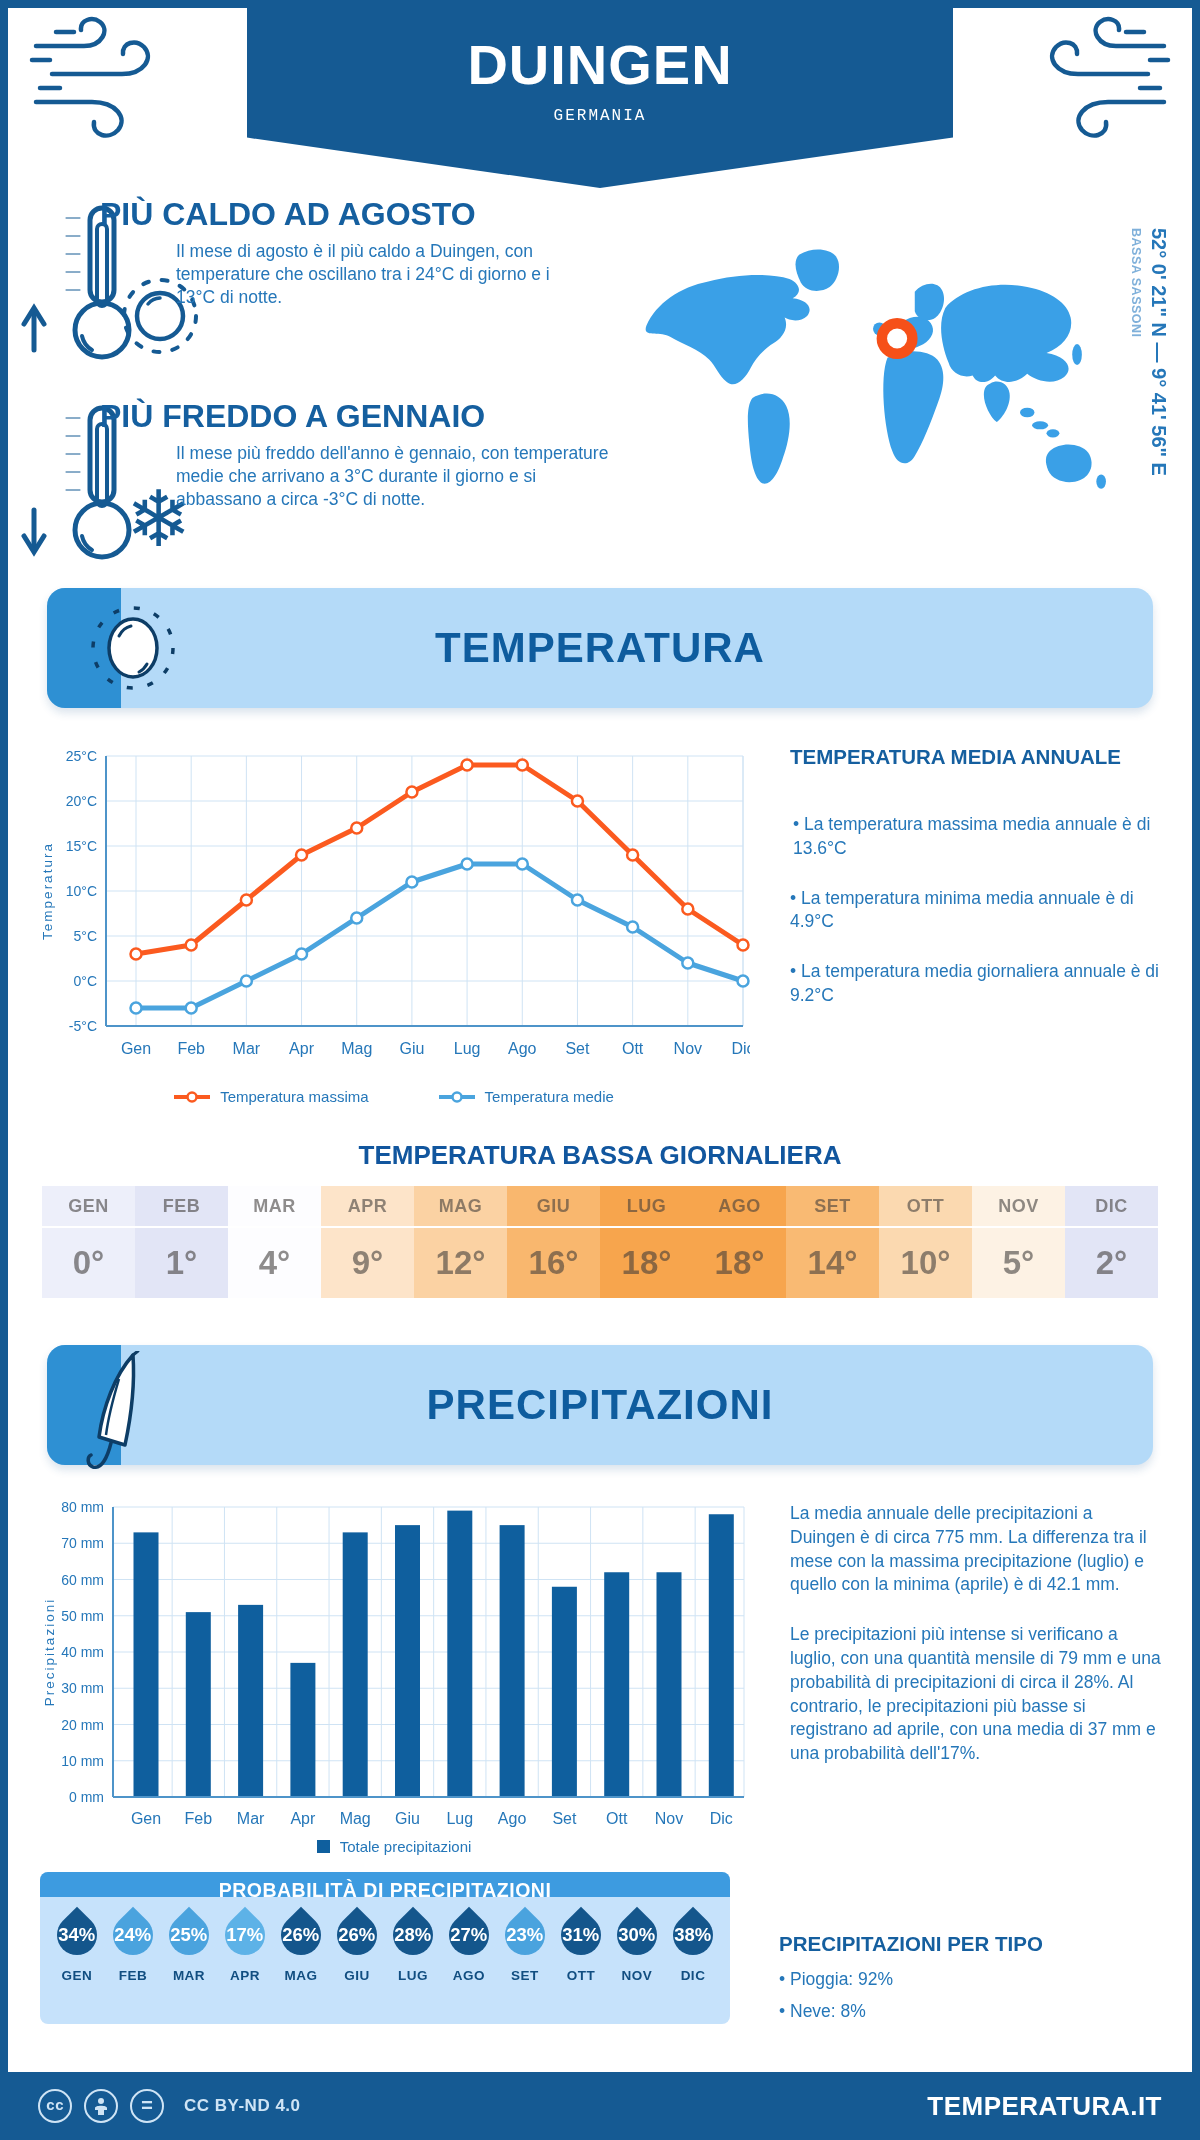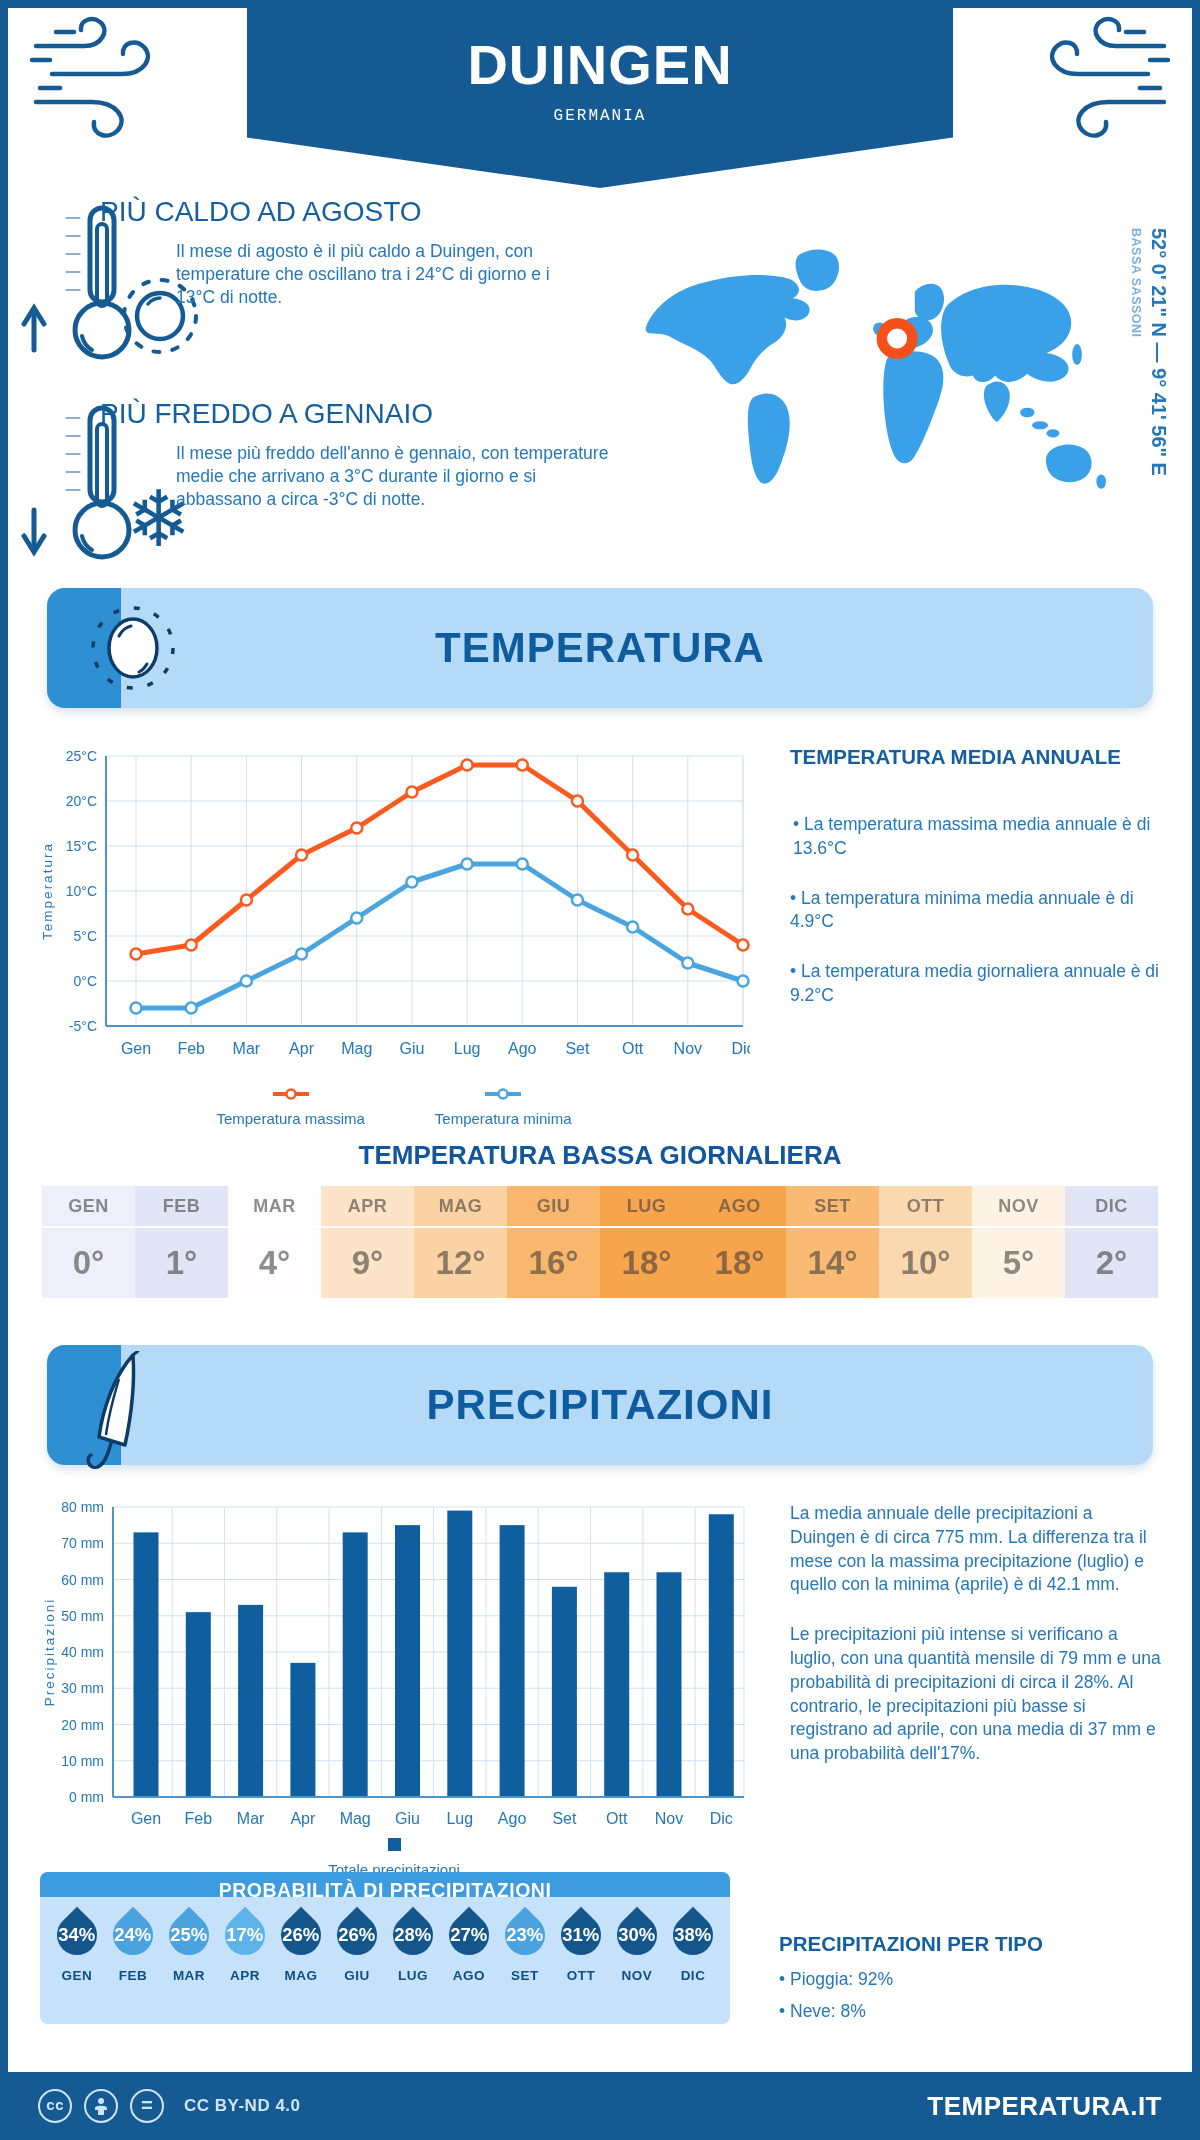--- a/index.html
+++ b/index.html
@@ -10,40 +10,40 @@
   .frame-left{position:absolute;left:0;top:0;width:8px;height:100%;background:#155a93;}
   .frame-right{position:absolute;right:0;top:0;width:8px;height:100%;background:#155a93;}
   
   .banner{position:absolute;left:247px;top:8px;width:706px;height:180px;background:#155a93;
           clip-path:polygon(0 0,100% 0,100% 72%,50% 100%,0 72%);text-align:center;color:#fff;}
   .banner .title{margin-top:24px;font-size:56px;font-weight:700;letter-spacing:1px;}
   .banner .subtitle{margin-top:10px;font-size:16px;letter-spacing:2px;font-family:Liberation Mono, monospace;}
   .windicon{position:absolute;width:150px;height:130px;}
   .windicon.right{transform:scaleX(-1);}
   
-  .hl-head{position:absolute;font-size:28px;font-weight:400;color:#155f9f;}
+  .hl-head{position:absolute;font-size:32px;font-weight:700;color:#155f9f;}
   .hl-text{position:absolute;font-size:17.5px;line-height:1.32;color:#2577b9;}
   
   .coords{position:absolute;right:30px;top:228px;writing-mode:vertical-rl;}
   .coords .big{display:block;font-size:20px;font-weight:700;color:#2577b9;margin-left:4px;}
   .coords .small{display:block;font-size:12.5px;font-weight:700;color:#7fb0da;letter-spacing:0.5px;}
   
   .secbanner{position:absolute;left:47px;width:1106px;height:120px;background:#b4daf8;
              border-radius:18px;box-shadow:0 5px 9px rgba(30,90,140,0.16);}
   .secbanner .sq{position:absolute;left:0;top:0;width:74px;height:120px;background:#2e90d3;
                  border-radius:18px 0 0 18px;}
   .secbanner .sectitle{position:absolute;left:0;top:0;width:100%;height:120px;line-height:120px;
                  text-align:center;font-size:42px;font-weight:700;color:#0e5c9e;letter-spacing:1px;}
   .secbanner svg{position:absolute;}
   
   .tick{font-size:14px;fill:#2577b9;}
   .xtick{font-size:16px;fill:#2577b9;}
   .axis-label{font-size:13.5px;fill:#2577b9;letter-spacing:2px;}
   .legend{position:absolute;display:flex;justify-content:center;align-items:center;gap:70px;width:712px;}
-  .legend .item{display:flex;align-items:center;gap:10px;font-size:15px;color:#2577b9;flex-direction:column;}
+  .legend .item{display:flex;align-items:center;gap:10px;font-size:15px;color:#2577b9;}
   
   .side-head{font-size:20.5px;font-weight:700;color:#155f9f;margin:0;}
   .side-text{font-size:17.5px;line-height:1.36;color:#2577b9;}
   
   .daily-title{position:absolute;left:0;top:1140px;width:1200px;text-align:center;
                font-size:26px;font-weight:700;color:#11569e;}
   .daily{position:absolute;left:42px;top:1186px;width:1116px;display:flex;}
   .daily .col{width:93px;}
   .daily .m{height:40px;line-height:40px;text-align:center;font-size:18px;font-weight:700;
             color:rgba(62,58,56,0.58);margin-bottom:2px;letter-spacing:0.5px;}
@@ -263,21 +263,21 @@
           <line x1="0" y1="6" x2="36" y2="6" stroke="#fb5a1f" stroke-width="4"></line>
           <circle cx="18" cy="6" r="4.5" fill="#fff" stroke="#fb5a1f" stroke-width="2.5"></circle>
         </svg>
         <span>Temperatura massima</span>
       </div>
       <div class="item">
         <svg width="36" height="12" viewBox="0 0 36 12">
           <line x1="0" y1="6" x2="36" y2="6" stroke="#4aa4de" stroke-width="4"></line>
           <circle cx="18" cy="6" r="4.5" fill="#fff" stroke="#4aa4de" stroke-width="2.5"></circle>
         </svg>
-        <span>Temperatura minima</span>
+        <span>Temperatura medie</span>
       </div>
     </div>
 
   <div class="abs" style="left:790px;top:745px;width:372px;">
     <h3 class="side-head">TEMPERATURA MEDIA ANNUALE</h3>
     <p class="side-text" style="margin:44px 0 0 3px;">• La temperatura massima media annuale è di 13.6°C</p>
     <p class="side-text" style="margin:26px 0 0 0;">• La temperatura minima media annuale è di 4.9°C</p>
     <p class="side-text" style="margin:26px 0 0 0;">• La temperatura media giornaliera annuale è di 9.2°C</p>
   </div>
 

